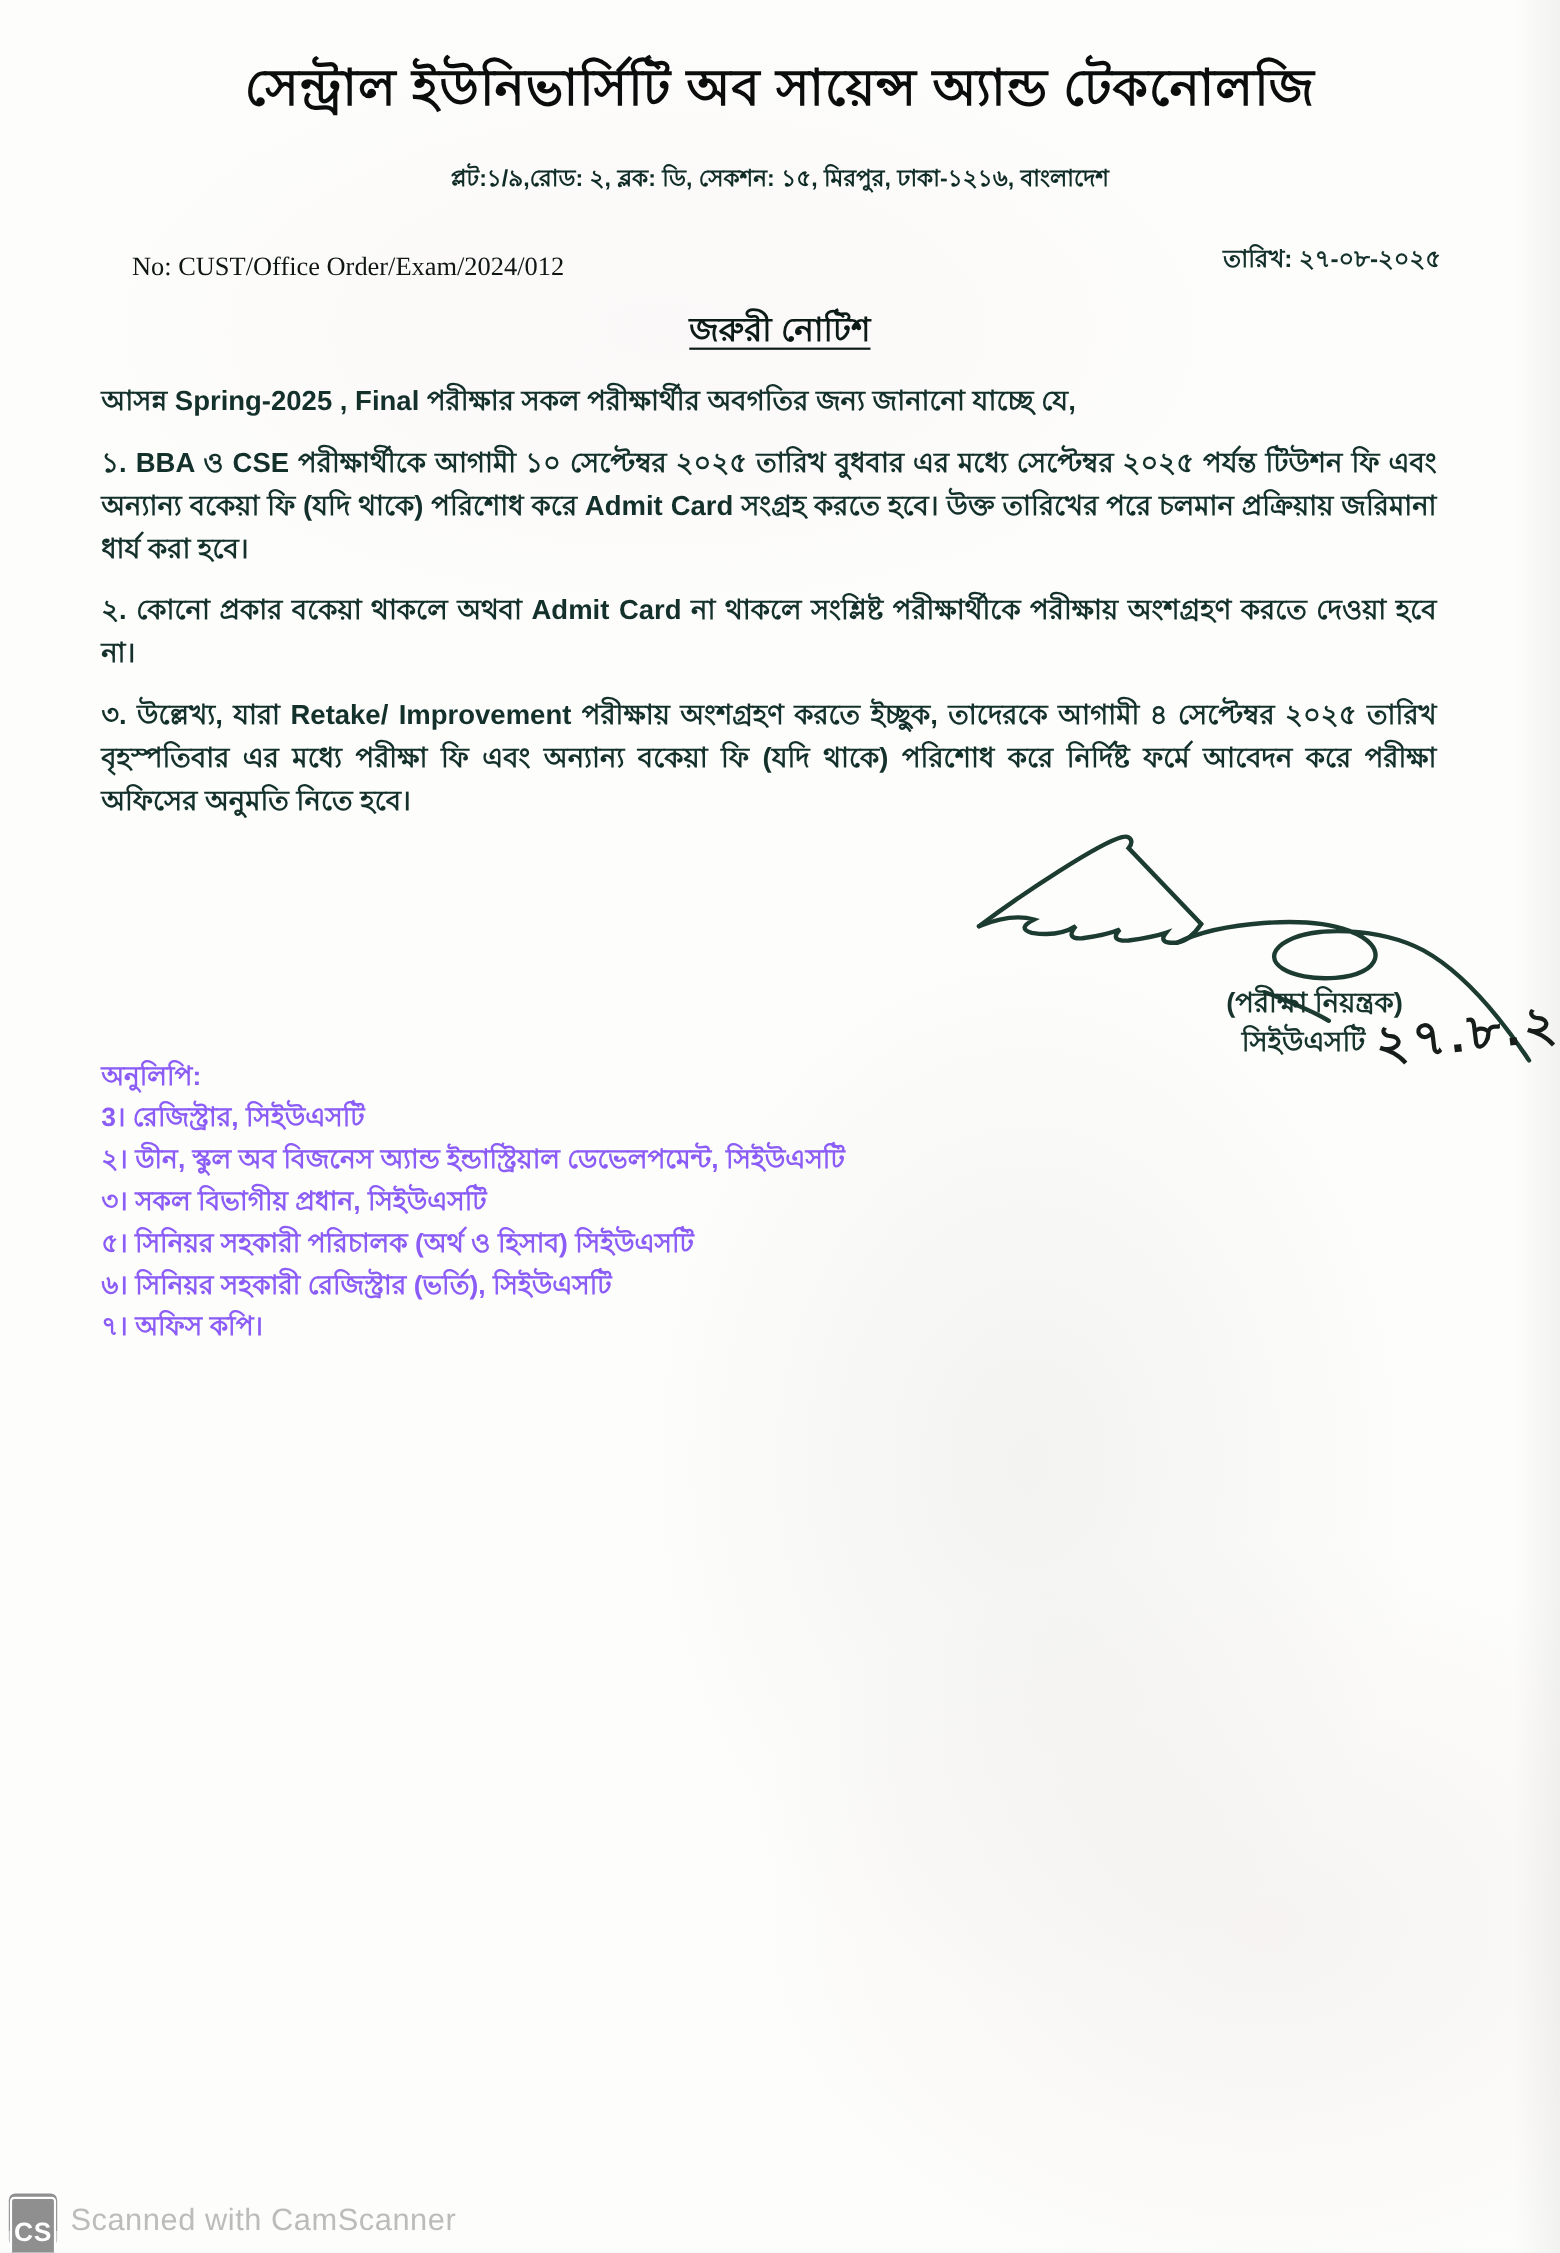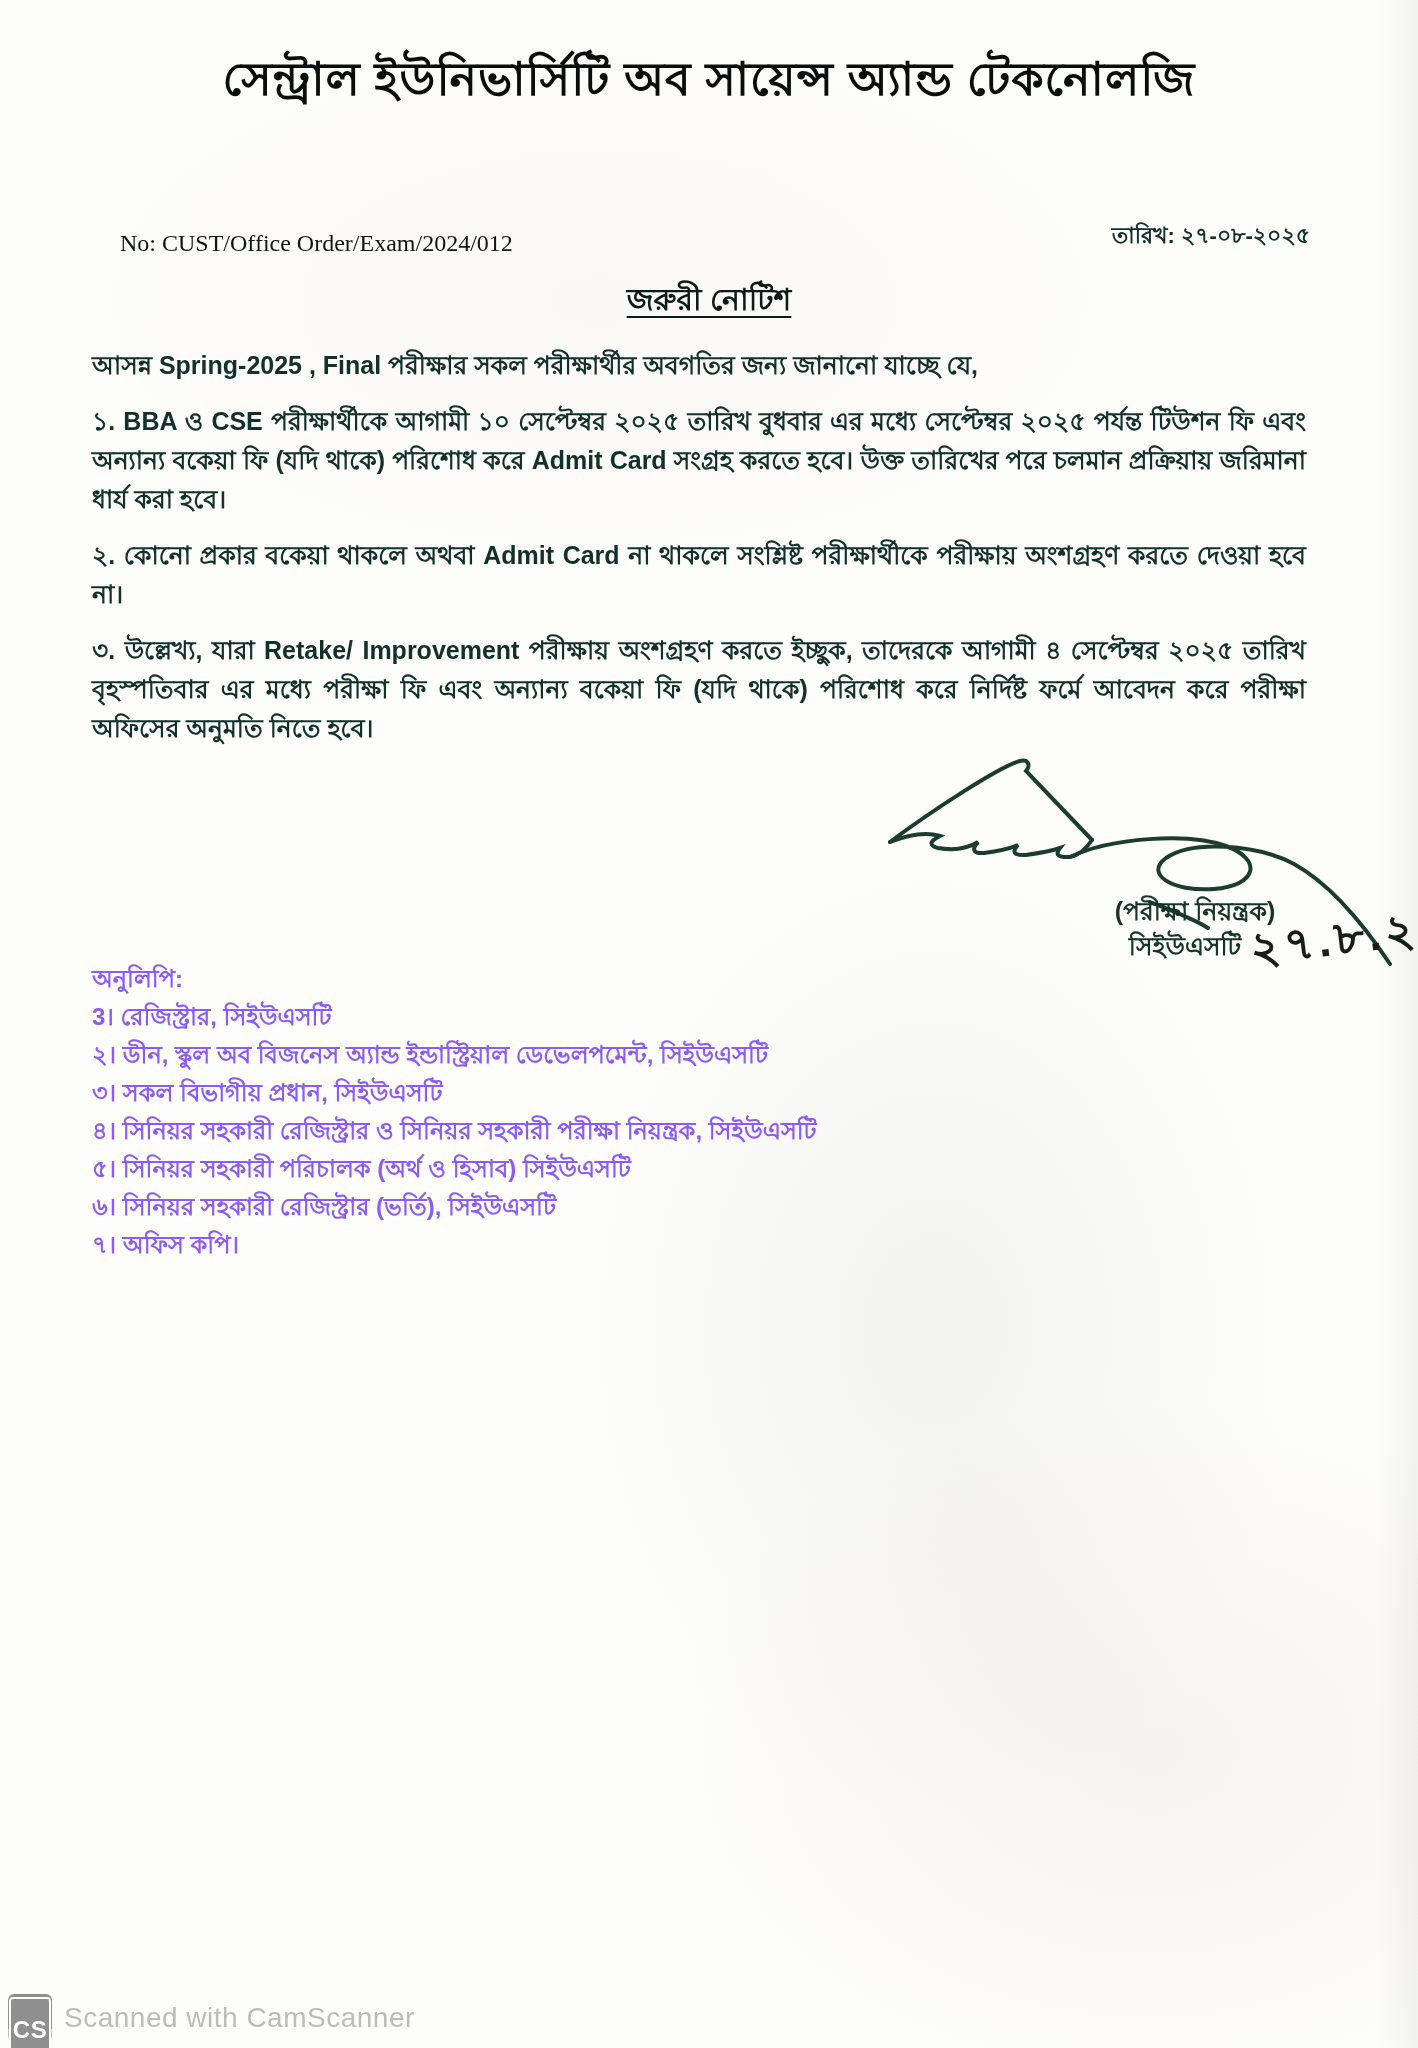--- a/index.html
+++ b/index.html
@@ -92,20 +92,21 @@
   .watermark-text { margin-left:12px; font-size:28px; color:#bcbcbc; letter-spacing:0.5px; }
 </style>
 </head>
 <body>
 
 <div class="page">
   <div class="scan-artifacts"></div>
 
   <div class="header">
     <div class="university-name">সেন্ট্রাল ইউনিভার্সিটি অব সায়েন্স অ্যান্ড টেকনোলজি</div>
+    <div class="university-address">প্লট:১/৯,রোড: ২, ব্লক: ডি, সেকশন: ১৫, মিরপুর, ঢাকা-১২১৬, বাংলাদেশ</div>
   </div>
 
   <div class="ref-row">
     <div class="ref-no">No: CUST/Office Order/Exam/2024/012</div>
     <div class="issue-date">তারিখ: ২৭-০৮-২০২৫</div>
   </div>
 
   <div class="notice-title-wrap">
     <span class="notice-title">জরুরী নোটিশ</span>
   </div>
@@ -129,21 +130,20 @@
     <div class="sig-designation">(পরীক্ষা নিয়ন্ত্রক)</div>
     <div class="sig-org">সিইউএসটি</div>
     <div class="sig-date">২৭.৮.২৫</div>
   </div>
 
   <div class="distribution">
     <div class="distribution-label">অনুলিপি:</div>
     <div>3। রেজিস্ট্রার, সিইউএসটি</div>
     <div>২। ডীন, স্কুল অব বিজনেস অ্যান্ড ইন্ডাস্ট্রিয়াল ডেভেলপমেন্ট, সিইউএসটি</div>
     <div>৩। সকল বিভাগীয় প্রধান, সিইউএসটি</div>
-    <div>৪। সিনিয়র সহকারী রেজিস্ট্রার ও সিনিয়র সহকারী পরীক্ষা নিয়ন্ত্রক, সিইউএসটি</div>
     <div>৫। সিনিয়র সহকারী পরিচালক (অর্থ ও হিসাব) সিইউএসটি</div>
     <div>৬। সিনিয়র সহকারী রেজিস্ট্রার (ভর্তি), সিইউএসটি</div>
     <div>৭। অফিস কপি।</div>
   </div>
 
   <div class="footer">
     <div class="cs-badge">
       <span>CS</span>
     </div>
     <div class="watermark-text">Scanned with CamScanner</div>

